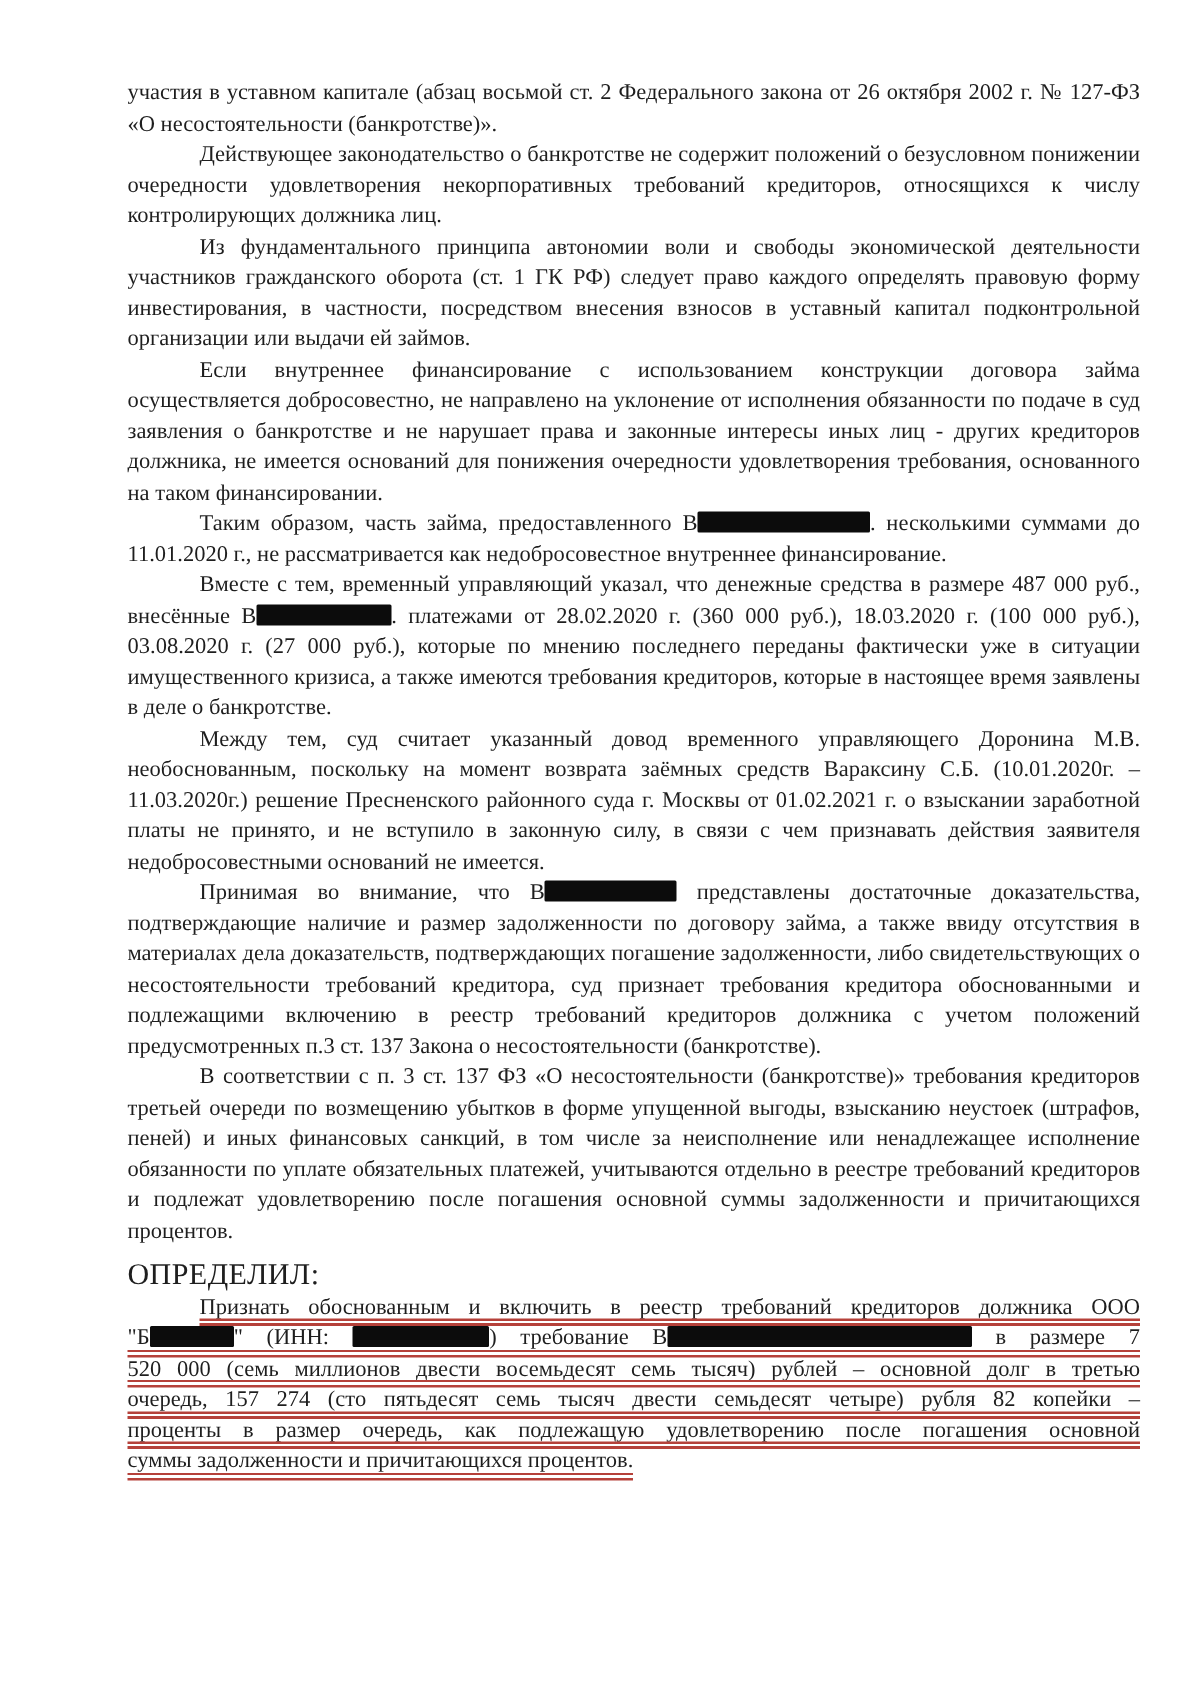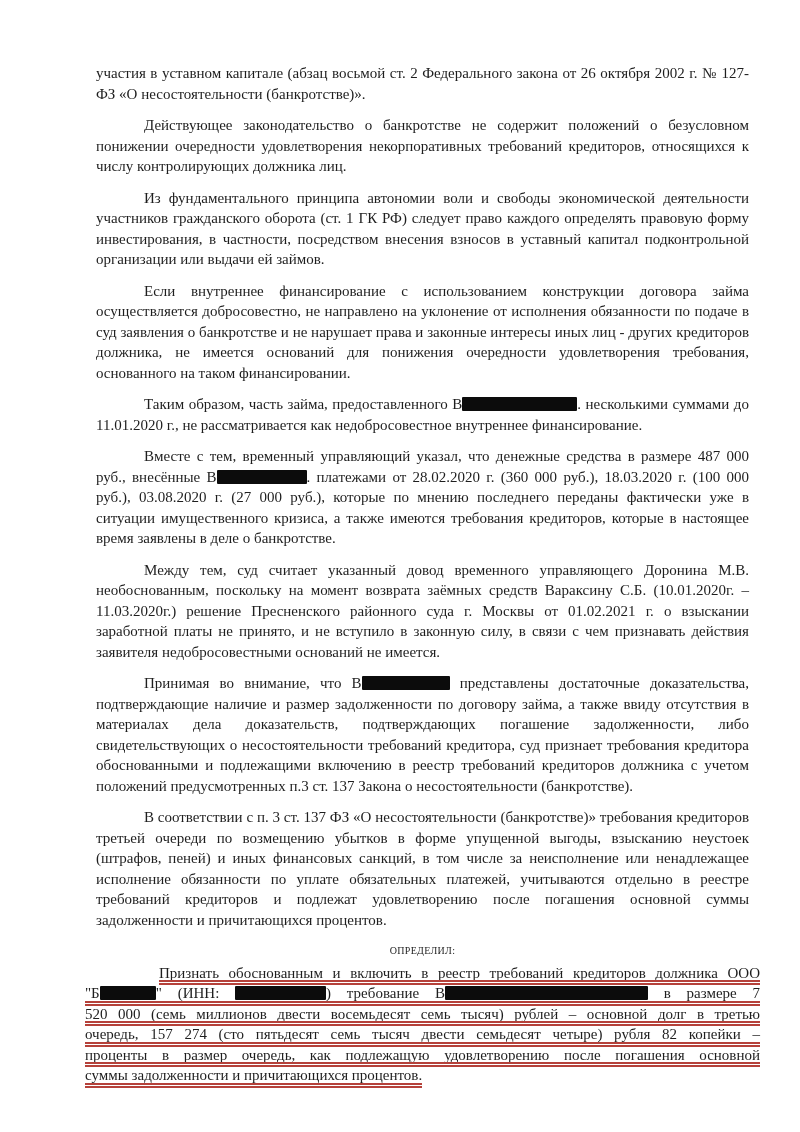--- a/index.html
+++ b/index.html
@@ -19,45 +19,44 @@
     color:var(--ink);
   }
   .doc{
     position:absolute;
     left:85px;top:52px;
     width:675px;
     font-size:15px;
     line-height:20.5px;
   }
   p.para{
-    margin:11px;
+    margin:0;
     text-align:justify;
   }
   p.para.ind{ text-indent:48px; }
   .redaction{
     display:inline-block;
     height:14px;
     background:var(--bar);
     vertical-align:-2px;
     border-radius:1px;
   }
   .ruling-heading{
     margin:9px 0 1px 0;
-    font-size:10px;
+    font-size:20px;
     font-weight:normal;
     line-height:20.5px;
-    text-align:center;
     letter-spacing:0.3px;
   }
   .op-line{
     position:relative;
     text-align:justify;
   }
   .op-line.just{ text-align-last:justify; }
-  .op-line.ind-margin{ margin-left:74px; }
+  .op-line.ind-margin{ margin-left:48px; }
   .op-line.full::after{
     content:"";
     position:absolute;
     left:0;right:0;bottom:-2px;
     height:5px;
     background:linear-gradient(to bottom,
       var(--red) 0, var(--red) 1.6px,
       transparent 1.6px, transparent 3.2px,
       var(--red) 3.2px, var(--red) 5px);
     pointer-events:none;

